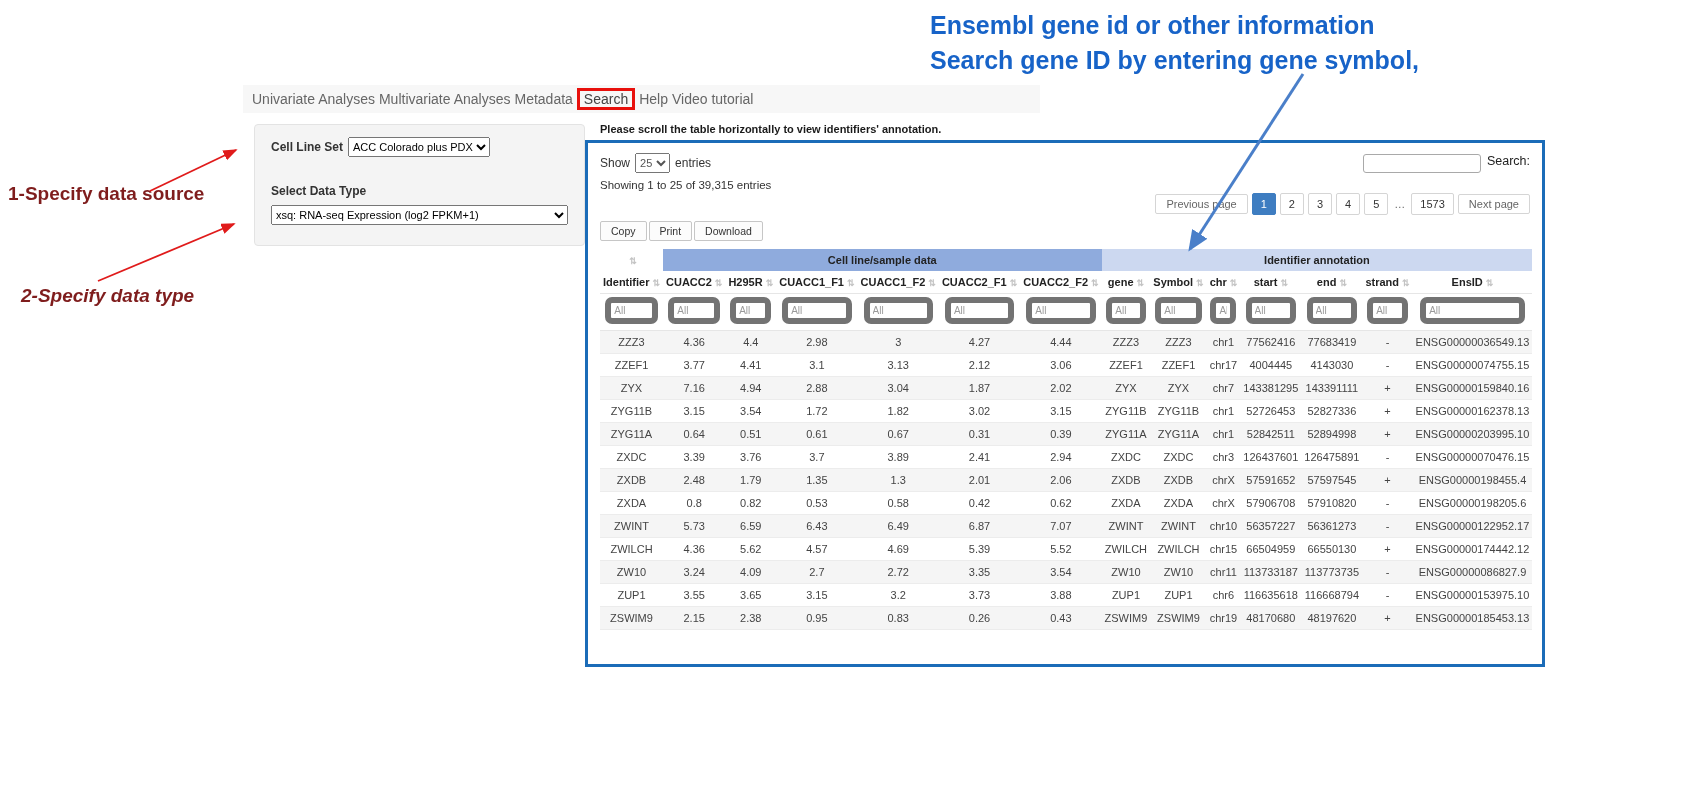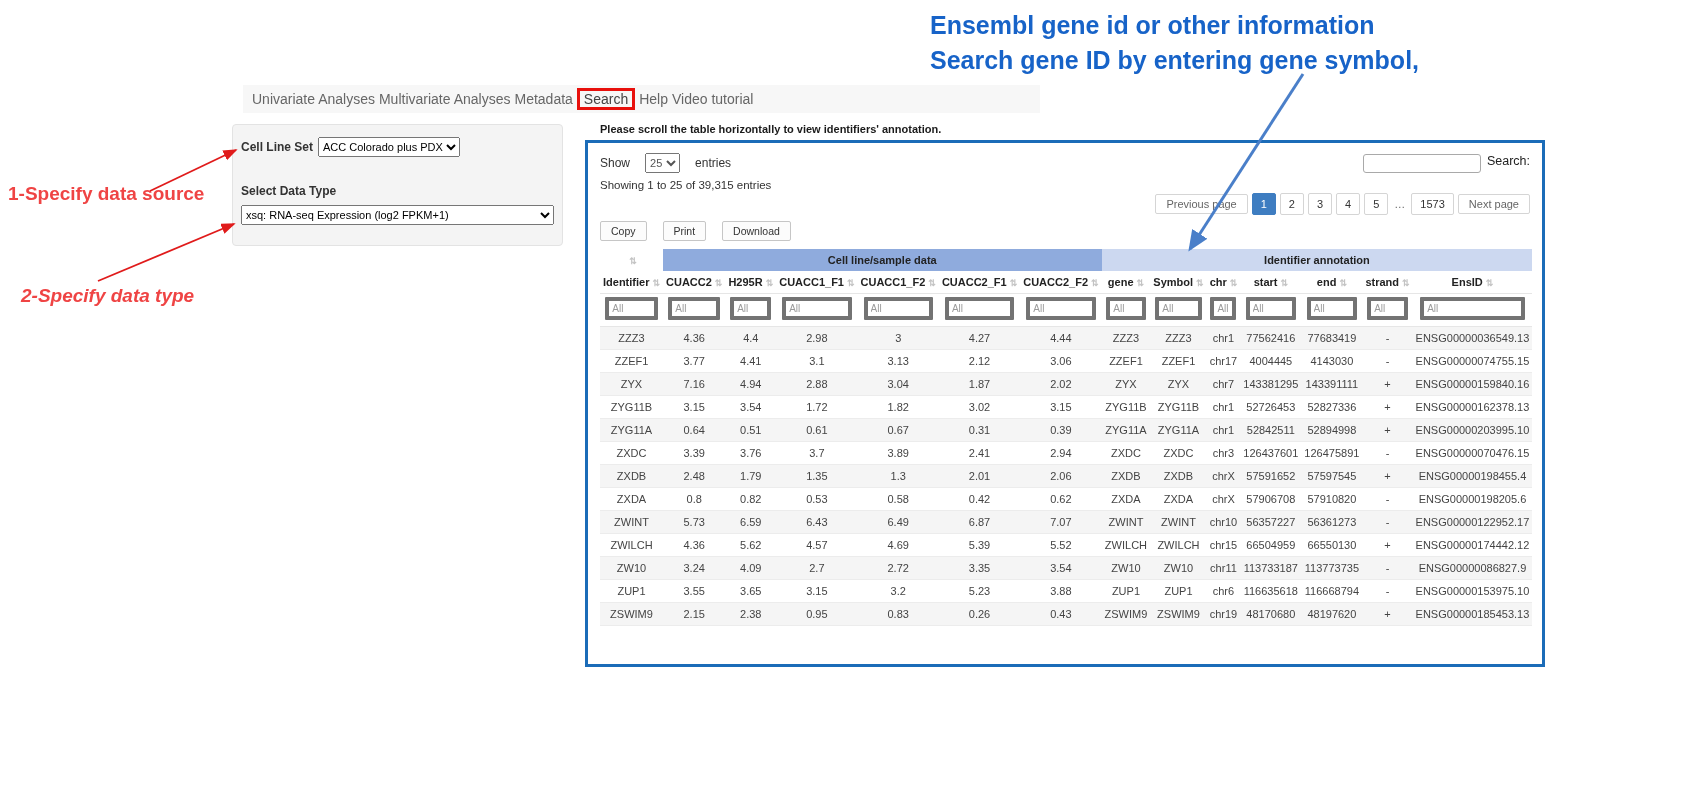--- a/index.html
+++ b/index.html
@@ -4,68 +4,68 @@
 <style>
   * { margin:0; padding:0; box-sizing:border-box; }
   html,body { width:1695px; height:794px; background:#ffffff; font-family:"Liberation Sans", sans-serif; overflow:hidden; }
   .page { position:relative; width:1695px; height:794px; }
 
   
   .overlay { position:absolute; left:0; top:0; width:1695px; height:794px; pointer-events:none; z-index:20; }
 
   
   .blue-note { position:absolute; left:930px; top:8px; color:#1763c8; font-weight:bold; font-size:25px; line-height:1.38; z-index:15; }
-  .red-note { position:absolute; color:#ef4444; font-weight:bold; font-size:19px; z-index:15; }
+  .red-note { position:absolute; color:#7f1d1d; font-weight:bold; font-size:19px; z-index:15; }
   .rn1 { left:8px; top:183px; }
   .rn2 { left:21px; top:285px;font-style:italic; }
 
   
   .nav-bar { position:absolute; left:243px; top:85px; width:797px; height:28px; background:#f7f7f7; display:flex; align-items:center; gap:4px; padding-left:9px; font-size:14px; color:#666; }
   .nav-item { cursor:pointer; white-space:nowrap; }
   .nav-item-highlight { border:3px solid #e8100c; padding:0 4px; color:#444; }
 
   
-  .left-panel { position:absolute; left:232px; top:124px; width:331px; height:122px; background:#f4f4f4; border:1px solid #e3e3e3; border-radius:4px; padding:12px 8px; font-size:12px; color:#333; z-index:5; }
+  .left-panel { position:absolute; left:254px; top:124px; width:331px; height:122px; background:#f4f4f4; border:1px solid #e3e3e3; border-radius:4px; padding:12px 16px; font-size:12px; color:#333; z-index:5; }
   .lp-row { display:flex; align-items:center; gap:5px; }
   .lp-label { font-weight:bold; white-space:nowrap; }
   .cls-select { font-size:11px; height:20px; max-width:150px; }
   .dtype-label { display:block; margin-top:27px; font-weight:bold; }
   .dtype-select { width:100%; margin-top:7px; font-size:11px; height:20px; }
 
   
   .scroll-hint { position:absolute; left:600px; top:123px; font-size:11px; font-weight:bold; color:#1a1a1a; }
 
   
   .main-panel { position:absolute; left:585px; top:140px; width:960px; height:527px; border:3px solid #1b6cb8; background:#fff; padding:10px 12px; z-index:4; }
   .top-row { display:flex; justify-content:space-between; align-items:center; font-size:12px; color:#333; }
-  .show-entries { display:flex; align-items:center; gap:15px; }
+  .show-entries { display:flex; align-items:center; gap:5px; }
   .show-entries select { font-size:11px; height:20px; color:#555; }
   .search-box { display:flex; align-items:flex-start; }
   .search-box input { width:118px; height:19px; border:1px solid #a9a9a9; border-radius:3px; padding:0 4px; font-size:11px; }
   .search-box .search-lbl { font-size:12.5px; margin-left:6px; color:#222; }
   .showing-text { margin-top:6px; font-size:11.5px; color:#333; }
   .pagination { display:flex; justify-content:flex-end; align-items:center; gap:4px; margin-top:2px; font-size:11px; }
   .page-btn { border:1px solid #d5d5d5; border-radius:2px; padding:4px 8px; color:#333; background:#fff; cursor:pointer; }
   .page-btn.page-nav { color:#666; padding:3px 10px; }
   .page-btn.active { background:#3e7dc1; border-color:#3e7dc1; color:#fff; }
   .page-btn.ellipsis { border:none; color:#666; padding:4px 2px; cursor:default; }
-  .dt-buttons { margin-top:6px; display:flex; gap:16px; }
+  .dt-buttons { margin-top:6px; display:flex; gap:2px; }
   .dt-btn { font-size:10.5px; padding:3px 10px; border:1px solid #c6c6c6; border-radius:2px; background:#fcfcfc; color:#333; cursor:pointer; }
 
   
   .dt { width:100%; border-collapse:collapse; margin-top:8px; font-size:11px; color:#333; }
   .dt th, .dt td { text-align:center; padding:5px 3px; white-space:nowrap; overflow:hidden; }
   .group-row th { font-weight:bold; font-size:11px; padding:5px 4px; color:#222; }
   .th-blank { background:#fff; text-align:right; }
   .th-cellline { background:#8fabdd; }
   .th-annot { background:#ccd8f0; }
   .col-head-row th { font-weight:bold; border-bottom:1px solid #e6e6e6; color:#222; }
   .sort-ic { color:#c3c3c3; font-size:9px; margin-left:3px; }
   .filter-row td { padding:3px 3px 6px; border-bottom:1px solid #e6e6e6; }
-  .col-filter { width:92%; min-width:26px; font-size:10px; padding:2px 3px; border:4px solid #737373; border-radius:1px; color:#444; }
+  .col-filter { width:92%; min-width:26px; font-size:10px; padding:2px 3px; border:6px solid #737373; border-radius:7px; color:#444; }
   .col-filter::placeholder { color:#9a9a9a; }
   .dt tbody tr:nth-child(odd) { background:#f5f5f5; }
   .dt tbody td { border-bottom:1px solid #ececec; color:#444; }
 </style>
 </head>
 <body>
 
 <div class="page">
 
   <svg class="overlay">
@@ -364,21 +364,21 @@
             <td>113773735</td>
             <td>-</td>
             <td>ENSG00000086827.9</td>
           </tr>
           <tr>
             <td>ZUP1</td>
             <td>3.55</td>
             <td>3.65</td>
             <td>3.15</td>
             <td>3.2</td>
-            <td>5.23</td>
+            <td>3.73</td>
             <td>3.88</td>
             <td>ZUP1</td>
             <td>ZUP1</td>
             <td>chr6</td>
             <td>116635618</td>
             <td>116668794</td>
             <td>-</td>
             <td>ENSG00000153975.10</td>
           </tr>
           <tr>

